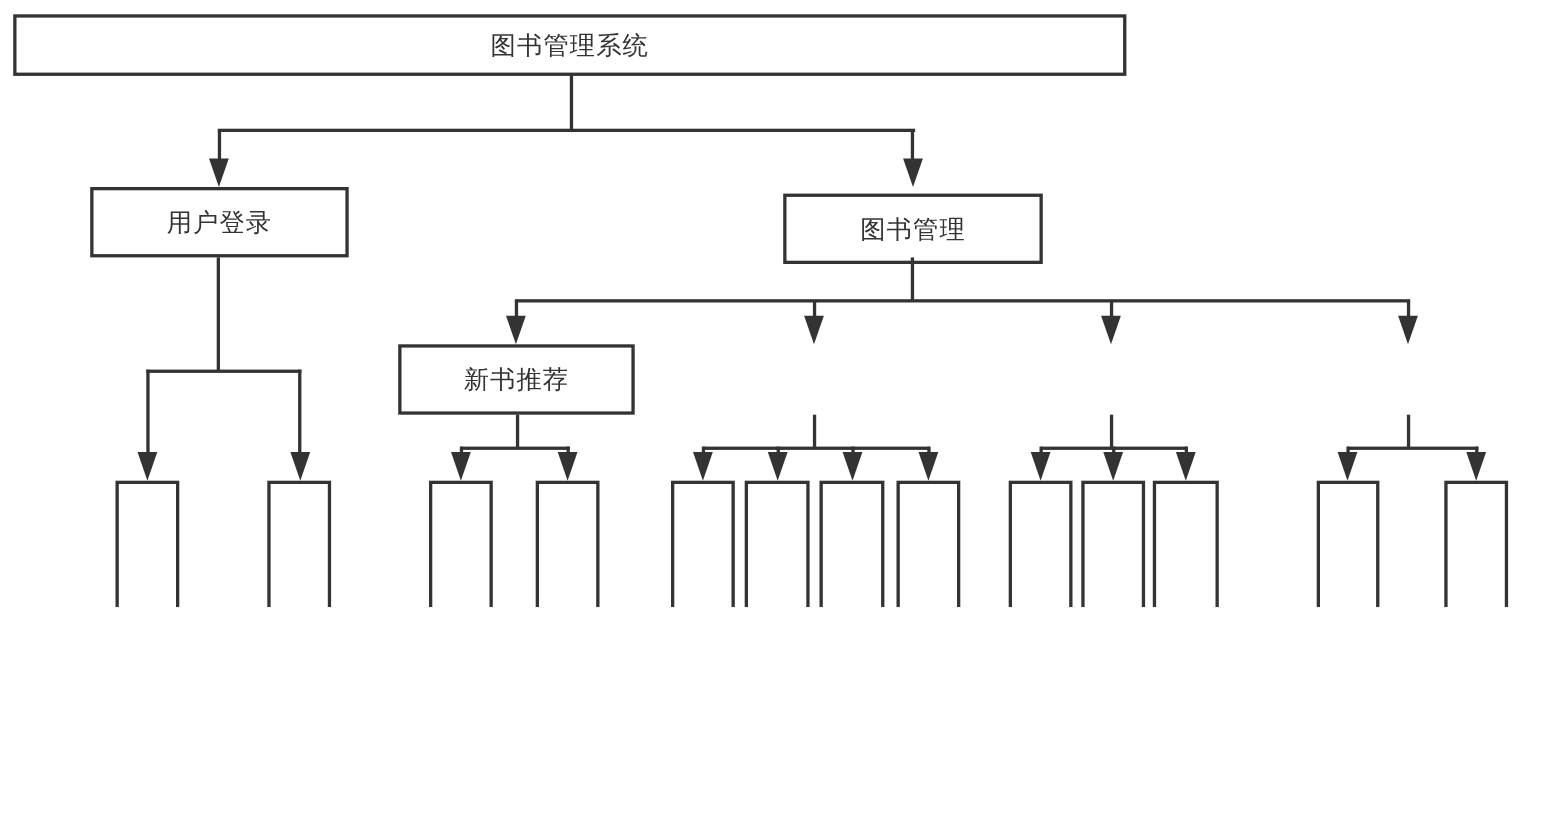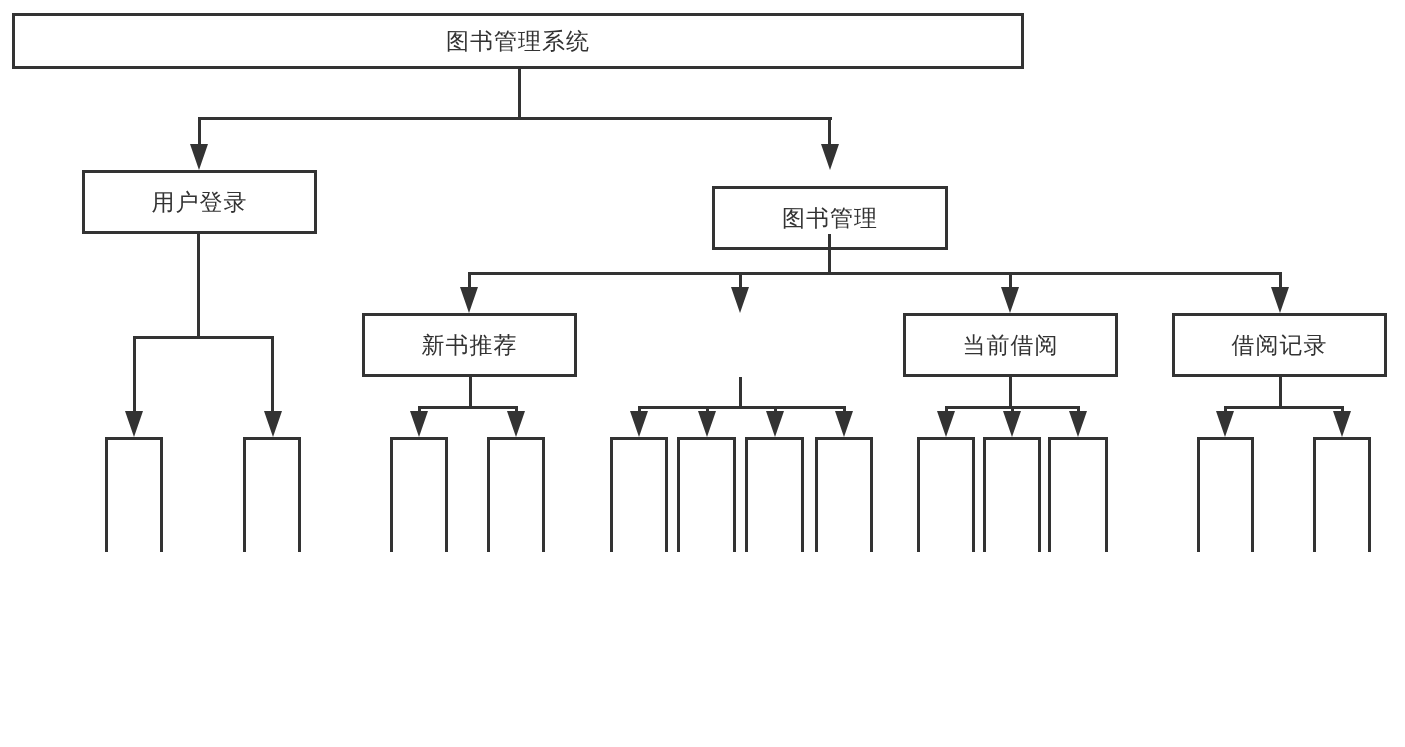--- a/index.html
+++ b/index.html
@@ -65,21 +65,21 @@
   <div class="ln" style="left:518px;top:68px;width:3px;height:50px"></div>
   <div class="ln" style="left:198px;top:117px;width:634px;height:3px"></div>
   <div class="ln" style="left:198px;top:118px;width:3px;height:27px"></div>
   <div class="arr" style="left:190px;top:144px"></div>
   <div class="ln" style="left:828px;top:118px;width:3px;height:27px"></div>
   <div class="arr" style="left:821px;top:144px"></div>
 
   <div class="box hbox" style="left:82px;top:170px;width:235px;height:64px">
     <span>用户登录</span>
   </div>
-  <div class="box hbox" style="left:712px;top:186px;width:236px;height:64px">
+  <div class="box hbox" style="left:712px;top:176px;width:236px;height:64px">
     <span>图书管理</span>
   </div>
 
   <div class="ln" style="left:197px;top:234px;width:3px;height:103px"></div>
   <div class="ln" style="left:133px;top:336px;width:141px;height:3px"></div>
   <div class="ln" style="left:133px;top:336px;width:3px;height:76px"></div>
   <div class="arr" style="left:125px;top:411px"></div>
   <div class="ln" style="left:271px;top:336px;width:3px;height:76px"></div>
   <div class="arr" style="left:264px;top:411px"></div>
 
@@ -89,26 +89,20 @@
   <div class="arr" style="left:460px;top:287px"></div>
   <div class="ln" style="left:739px;top:274px;width:3px;height:14px"></div>
   <div class="arr" style="left:731px;top:287px"></div>
   <div class="ln" style="left:1009px;top:274px;width:3px;height:14px"></div>
   <div class="arr" style="left:1001px;top:287px"></div>
   <div class="ln" style="left:1279px;top:274px;width:3px;height:14px"></div>
   <div class="arr" style="left:1271px;top:287px"></div>
 
   <div class="box hbox" style="left:362px;top:313px;width:215px;height:64px">
     <span>新书推荐</span>
-  </div>
-  <div class="box hbox" style="left:903px;top:313px;width:215px;height:64px">
-    <span>当前借阅</span>
-  </div>
-  <div class="box hbox" style="left:1172px;top:313px;width:215px;height:64px">
-    <span>借阅记录</span>
   </div>
 
   <div class="ln" style="left:469px;top:377px;width:3px;height:31px"></div>
   <div class="ln" style="left:419px;top:406px;width:99px;height:3px"></div>
   <div class="ln" style="left:418px;top:406px;width:3px;height:7px"></div>
   <div class="arr" style="left:410px;top:411px"></div>
   <div class="ln" style="left:515px;top:406px;width:3px;height:7px"></div>
   <div class="arr" style="left:507px;top:411px"></div>
 
   <div class="ln" style="left:739px;top:377px;width:3px;height:31px"></div>

